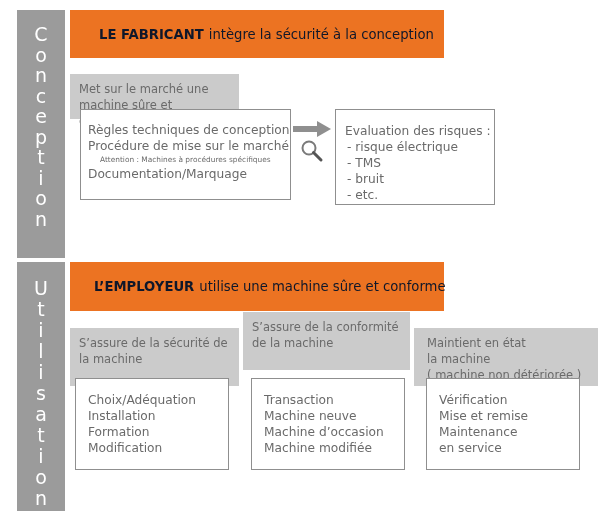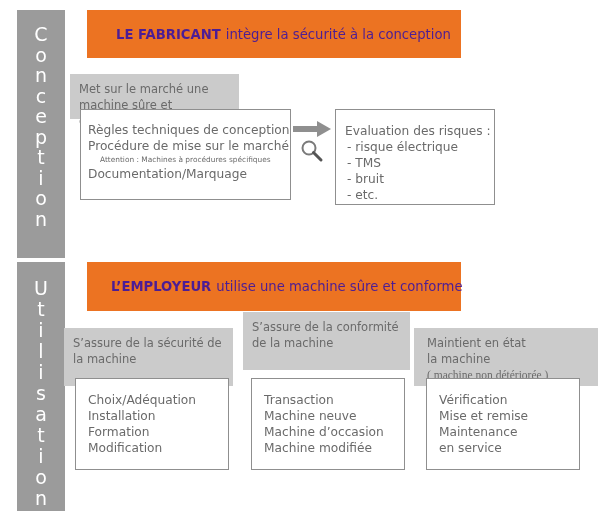--- a/index.html
+++ b/index.html
@@ -2,21 +2,21 @@
 <html><head>
 <meta charset="utf-8">
 <style>
   html, body { margin:0; padding:0; background:#ffffff; }
   body { width:600px; height:523px; position:relative; overflow:hidden;
          font-family: "DejaVu Sans", "Liberation Sans", sans-serif; color:#606060; }
   .abs { position:absolute; box-sizing:border-box; }
   .side { background:#9b9b9b; color:#ffffff; display:flex; flex-direction:column; align-items:center;
           justify-content:flex-start; font-size:19px; line-height:20.5px; padding-top:14px; }
   .side span { display:block; text-align:center; }
-  .orange { background:#ec7322; color:#4c1d95; font-size:13.2px; display:flex; align-items:center; padding-left:29px; white-space:nowrap;margin-left:17px; }
+  .orange { background:#ec7322; color:#0f172a; font-size:13.2px; display:flex; align-items:center; padding-left:29px; white-space:nowrap; }
   .orange b { font-weight:bold; margin-right:5px; }
   .grey { background:#cbcbcb; color:#6a6a6a; font-size:11.5px; line-height:16px; padding:6px 9px;margin-top:12px; }
   .box { border:1.5px solid #8f8f8f; background:#fff; color:#6a6a6a; font-size:12.2px; line-height:16px; }
   .box .line { display:block; white-space:nowrap; }
   .small { font-size:7.4px !important; line-height:12px; padding-left:12px; }
 </style>
 </head>
 <body>
 
 <div class="abs side" style="left:17px; top:10px; width:48px; height:248px;">
@@ -79,32 +79,32 @@
   <span>i</span>
   <span>o</span>
   <span>n</span>
 </div>
 
 <div class="abs orange" style="left:70px; top:262px; width:374px; height:49px; padding-left:24px;">
   <b>L’EMPLOYEUR</b>
   <span>utilise une machine sûre et conforme</span>
 </div>
 
-<div class="abs grey" style="left:64px; top:316px; width:169px; height:58px; padding-top:7px;">
+<div class="abs grey" style="left:70px; top:316px; width:169px; height:58px; padding-top:7px;">
   <span style="display:block">S’assure de la sécurité de</span>
   <span style="display:block">la machine</span>
 </div>
 <div class="abs grey" style="left:243px; top:300px; width:167px; height:58px; padding-top:7px;">
   <span style="display:block">S’assure de la conformité</span>
   <span style="display:block">de la machine</span>
 </div>
 <div class="abs grey" style="left:414px; top:316px; width:184px; height:58px; padding-top:7px; padding-left:13px;">
   <span style="display:block">Maintient en état</span>
   <span style="display:block">la machine</span>
-  <span style="display:block; white-space:nowrap;font-family:Liberation Serif, serif;">( machine non détériorée )</span>
+  <span style="display:block; white-space:nowrap;">( machine non détériorée )</span>
 </div>
 
 <div class="abs box" style="left:75px; top:378px; width:154px; height:92px; padding:13px 0 0 12px;">
   <span class="line">Choix/Adéquation</span>
   <span class="line">Installation</span>
   <span class="line">Formation</span>
   <span class="line">Modification</span>
 </div>
 <div class="abs box" style="left:251px; top:378px; width:154px; height:92px; padding:13px 0 0 12px;">
   <span class="line">Transaction</span>

